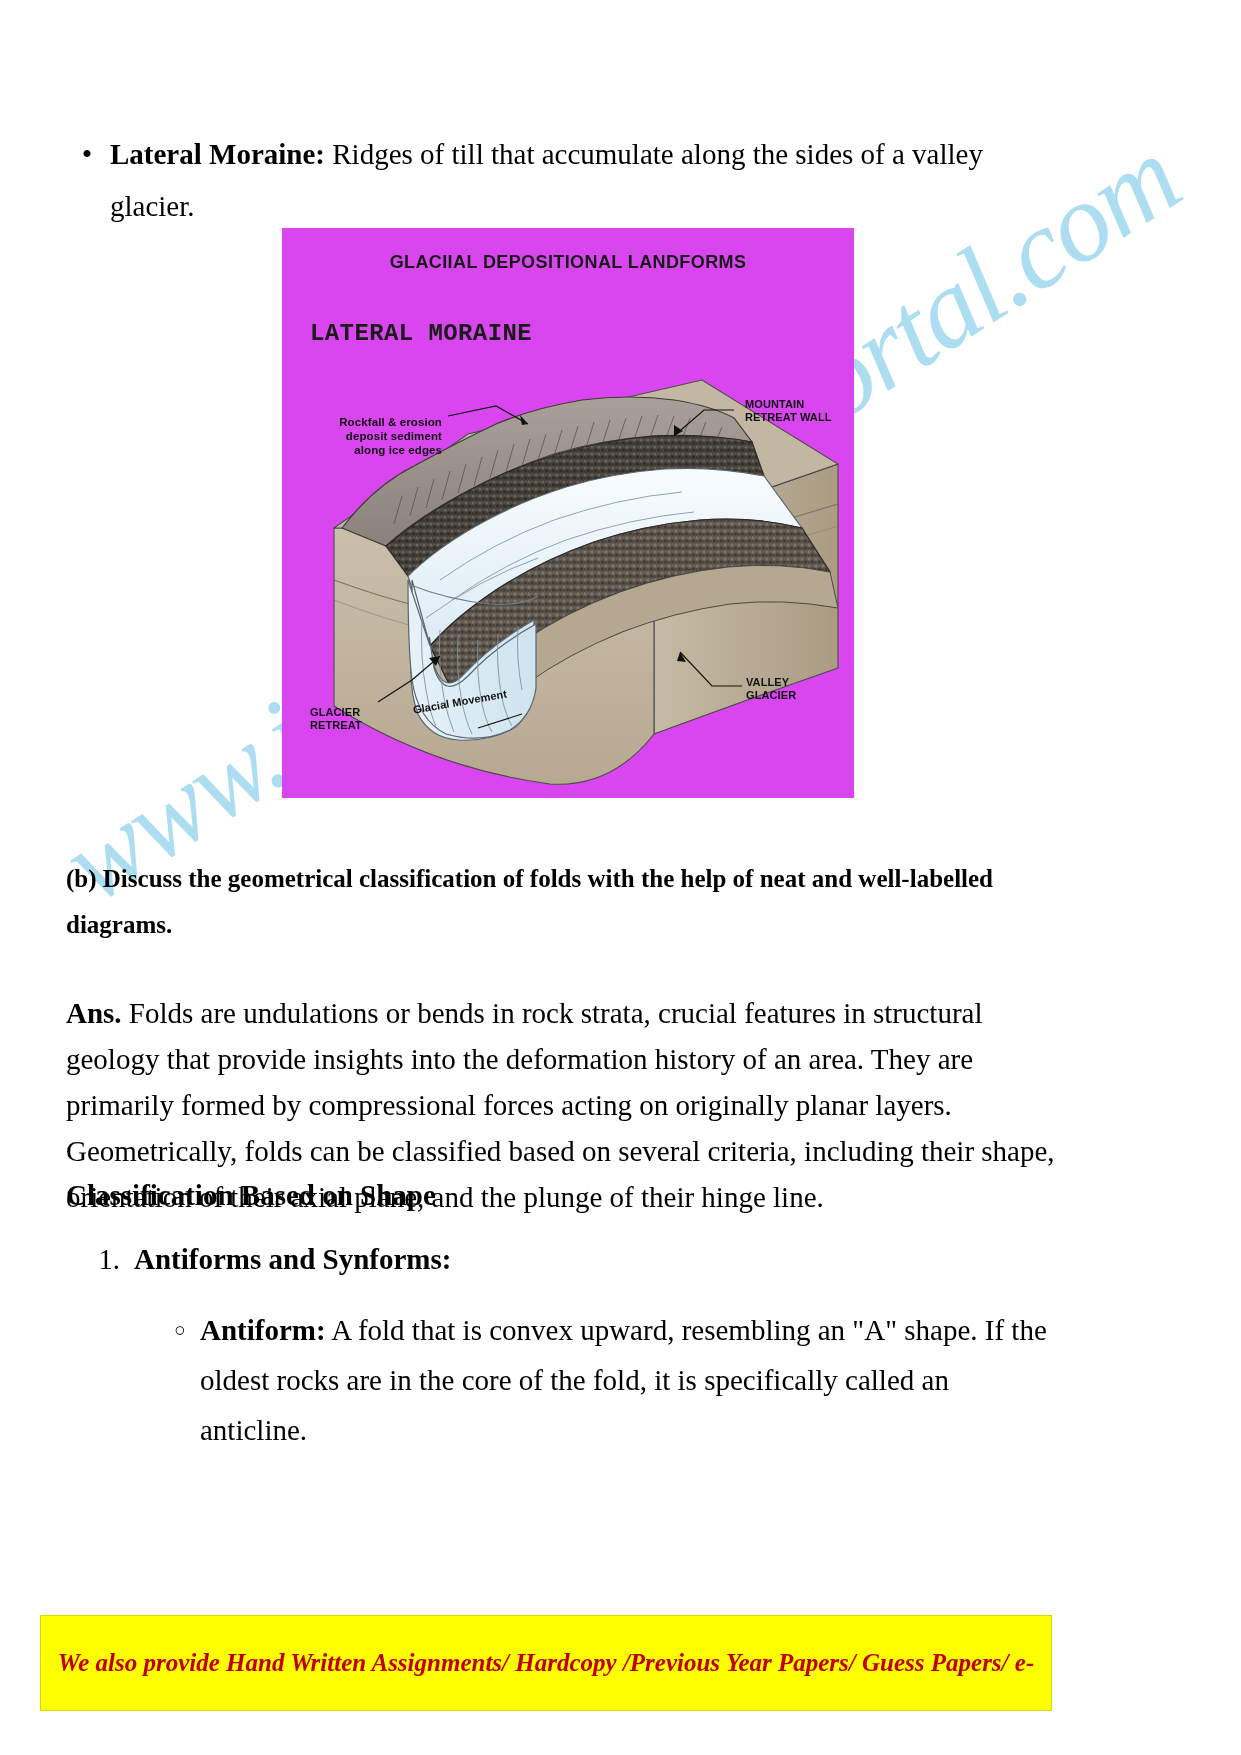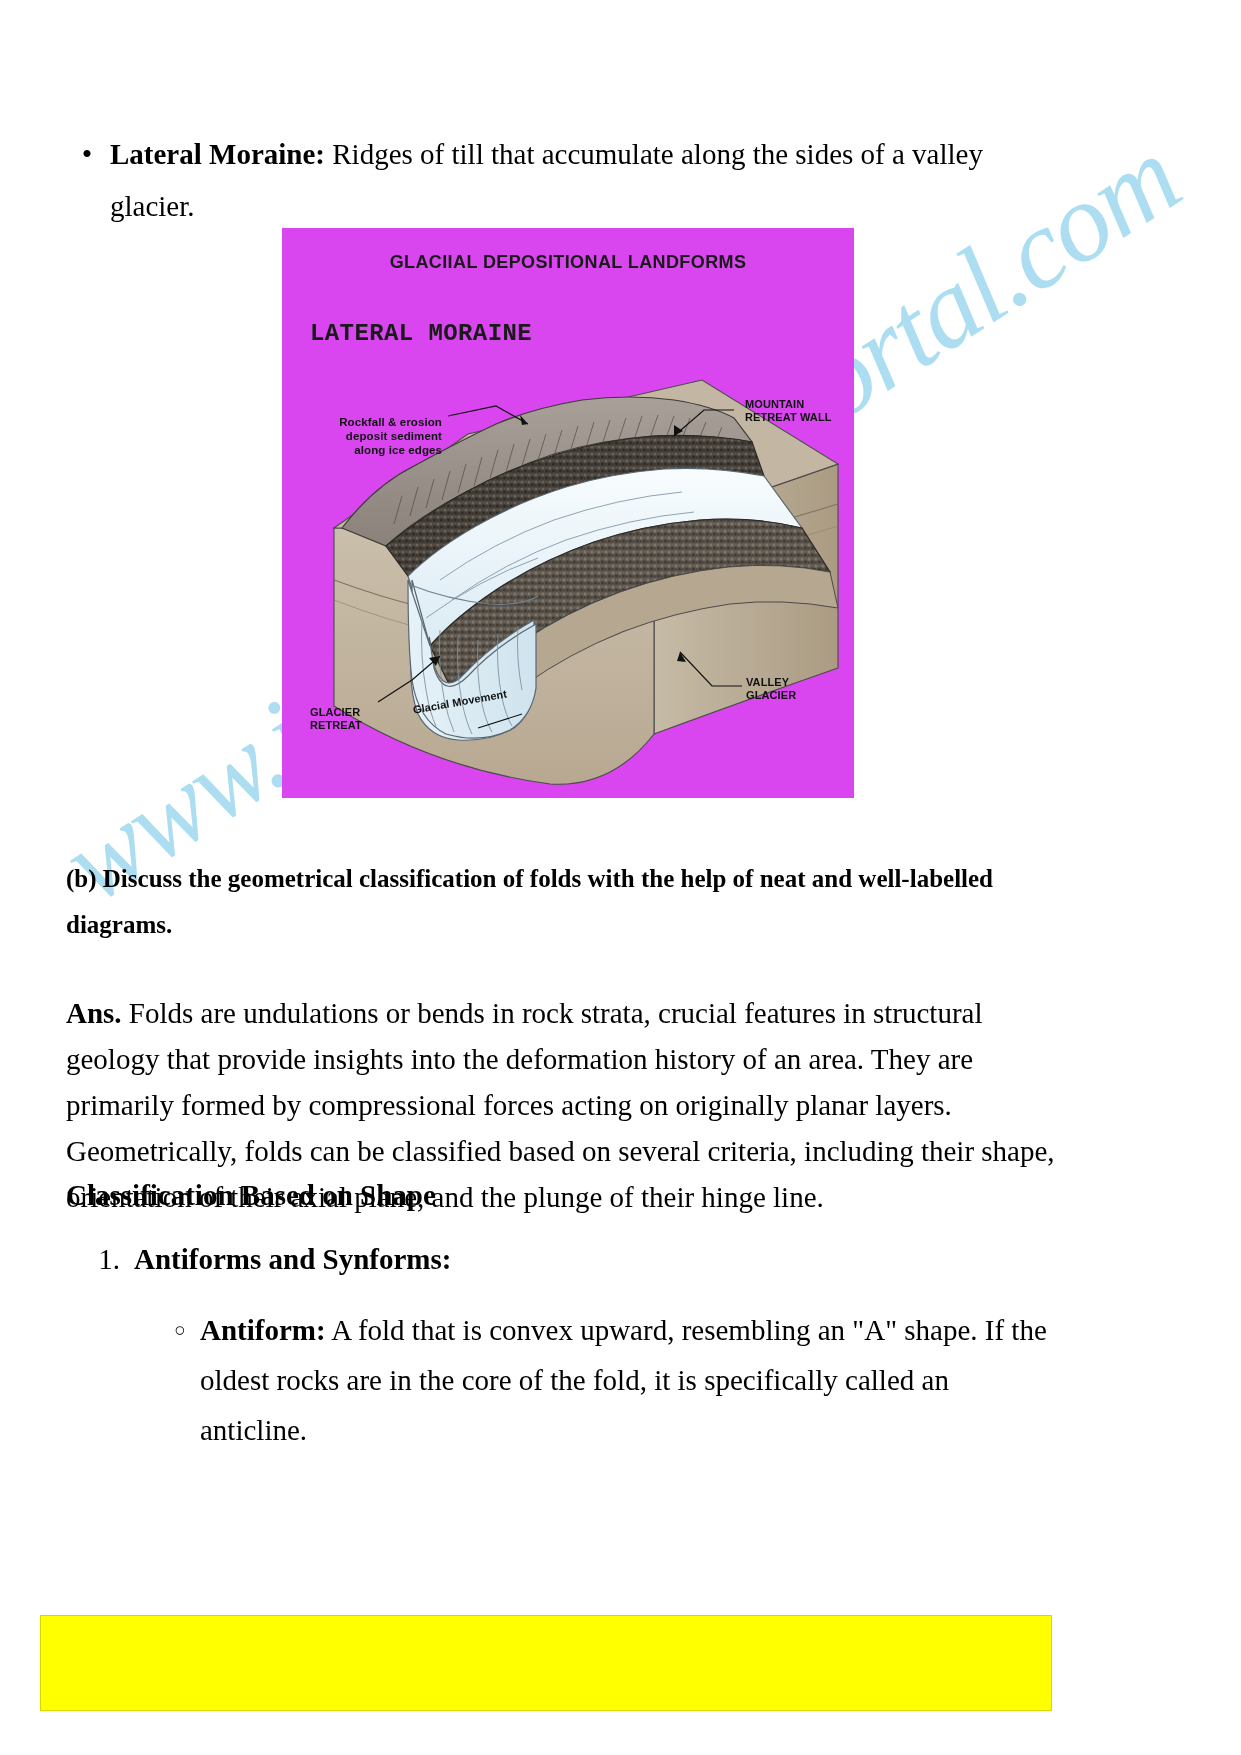--- a/index.html
+++ b/index.html
@@ -395,16 +395,17 @@
     </div>
 
     <div class="sub-row">
       <div class="sub-marker">○</div>
       <div class="sub-text">
         <b>Antiform:</b><span> A fold that is convex upward, resembling an "A" shape. If the oldest rocks are in the core of the fold, it is specifically called an anticline.</span>
       </div>
     </div>
 
     <div class="footer">
+      <div class="footer-line">We also provide Hand Written Assignments/ Hardcopy /Previous Year Papers/ Guess Papers/ e-</div>
     </div>
 
   </div>
 </div>
 
 </body></html>

